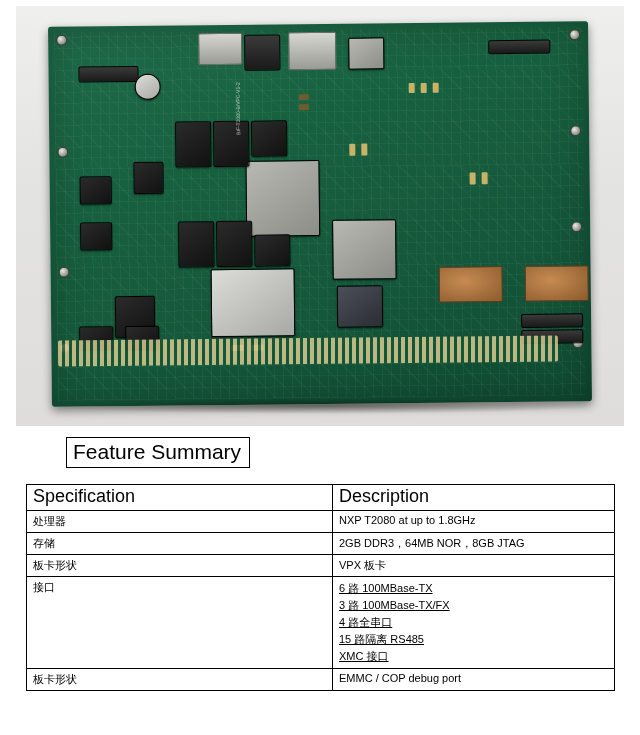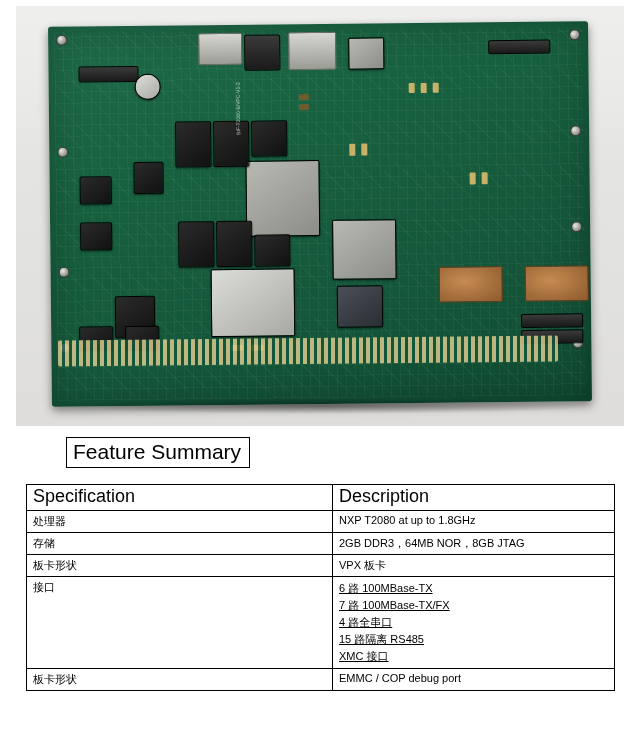--- a/index.html
+++ b/index.html
@@ -282,21 +282,21 @@
       <td>2GB DDR3，64MB NOR，8GB JTAG</td>
     </tr>
     <tr>
       <td>板卡形状</td>
       <td>VPX 板卡</td>
     </tr>
     <tr>
       <td>接口</td>
       <td class="multiline">
         <div>6 路 100MBase-TX</div>
-        <div>7 路 100MBase-TX/FX</div>
+        <div>3 路 100MBase-TX/FX</div>
         <div>4 路全串口</div>
         <div>15 路隔离 RS485</div>
         <div>XMC 接口</div>
       </td>
     </tr>
     <tr>
       <td>板卡形状</td>
       <td>EMMC / COP debug port</td>
     </tr>
   </tbody>

